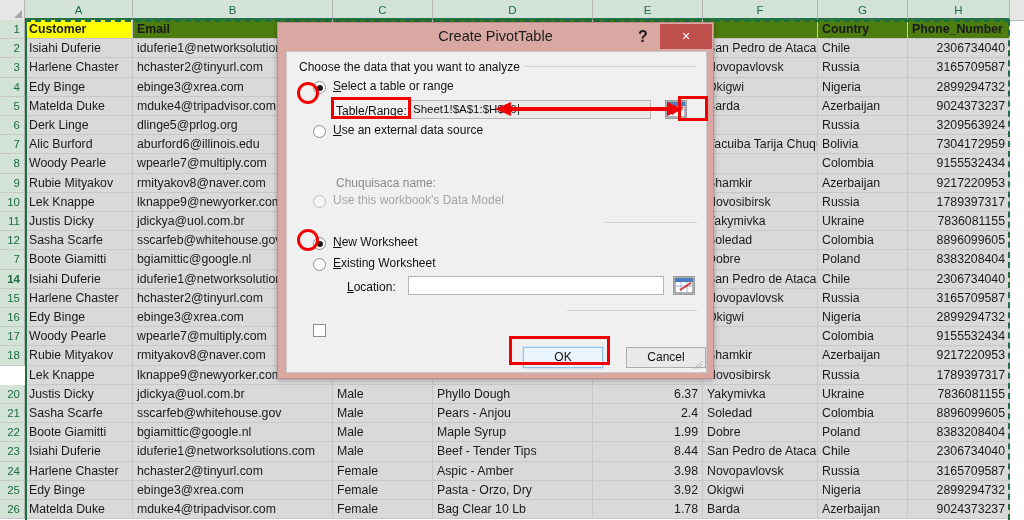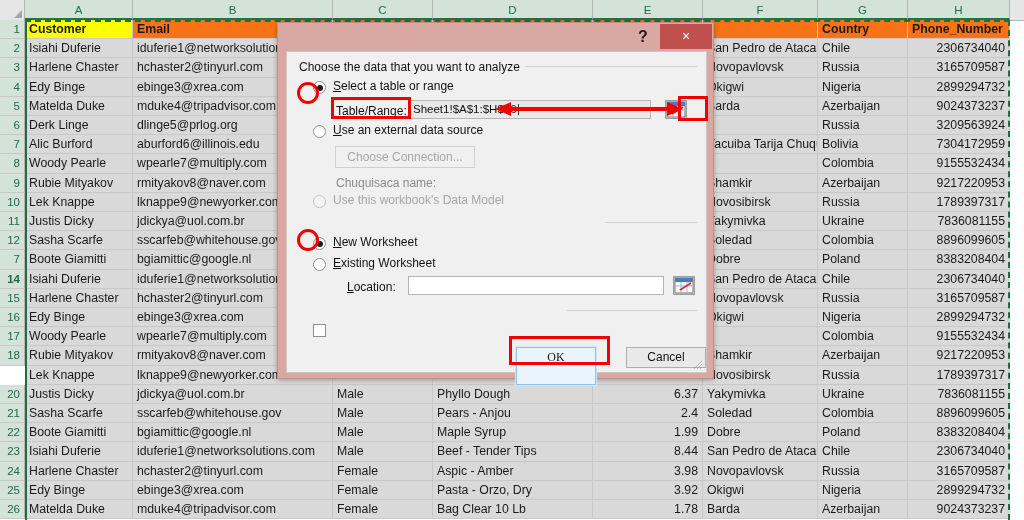--- a/index.html
+++ b/index.html
@@ -27,21 +27,21 @@
   .rowhead{position:absolute;left:0;width:25px;
     background:#e6e6e6;border-right:1px solid #b3b3b3;border-bottom:1px solid #c8c8c8;
     box-sizing:border-box;text-align:right;padding-right:4px;
     font-size:11.5px;color:#2b7a52;}
   .rowhead.sel{background:#d3e3d8;color:#1e6b44;}
 
   .cell{position:absolute;box-sizing:border-box;
     border-right:1px solid #c8c8c8;border-bottom:1px solid #c8c8c8;
     font-size:12.3px;color:#1a1a1a;overflow:hidden;white-space:nowrap;
     padding:0 4px;background:#d9d9d9;}
-  .cell.hdr{background:#f97316;font-weight:bold;}
+  .cell.hdr{background:#4d7c0f;font-weight:bold;}
   .cell.hdr.a{background:#ffff00;}
   .cell.num{text-align:right;}
 
   
   .selband{position:absolute;pointer-events:none;}
   .selband.top{border-top:2px dashed #1d6f42;}
   .selband.left{border-left:2px solid #1d6f42;}
   .selband.right{border-right:2px dashed #1d6f42;}
 
   
@@ -351,20 +351,21 @@
         <div class="cell" style="left: 818px; width: 90px; top: 500px; height: 19.2px; line-height: 18.2px;">Azerbaijan</div>
         <div class="cell num" style="left: 908px; width: 102px; top: 500px; height: 19.2px; line-height: 18.2px;">9024373237</div>
       </div>
 
     <div class="selband left" style="left:25px;top:20px;height:500px;"></div>
     <div class="selband top" style="left:25px;top:20px;width:985px;"></div>
     <div class="selband right" style="left:1008px;top:20px;height:500px;"></div>
   </div>
 
   <div class="dialog">
+    <div class="dlg-title">Create PivotTable</div>
     <div class="dlg-help">?</div>
     <div class="dlg-close">×</div>
 
     <div class="dlg-body">
 
       <div class="grp" style="left:12px;top:8px;">Choose the data that you want to analyze</div>
       <div class="grp-line" style="left:238px;top:14px;width:172px;"></div>
 
       <div class="radio on" style="left:26px;top:29px;"></div>
       <div class="rlabel" style="left:46px;top:27px;"><span class="u">S</span><span>elect a table or range</span></div>
@@ -379,21 +380,20 @@
           <line x1="7" y1="5" x2="7" y2="16" stroke="#9bb7d4"></line>
           <line x1="13" y1="5" x2="13" y2="16" stroke="#9bb7d4"></line>
           <path d="M6 13 L17 6" stroke="#d33" stroke-width="2"></path>
           <path d="M17 6 l-4 0 l4 -0.5 z" fill="#d33"></path>
         </svg>
       </div>
 
       <div class="radio" style="left:26px;top:73px;"></div>
       <div class="rlabel" style="left:46px;top:71px;"><span class="u">U</span><span>se an external data source</span></div>
 
-      <div class="btn disabled" style="left:48px;top:94px;width:140px;height:22px;line-height:20px;">Choose Connection...</div>
       <div class="grp" style="left:49px;top:124px;color:#8a8a8a;">Chuquisaca name:</div>
 
       <div class="radio dis" style="left:26px;top:143px;"></div>
       <div class="rlabel dis" style="left:46px;top:141px;">Use this workbook's Data Model</div>
 
       <div class="grp-line" style="left:318px;top:170px;width:92px;"></div>
 
       <div class="radio on" style="left:26px;top:185px;"></div>
       <div class="rlabel" style="left:46px;top:183px;"><span class="u">N</span><span>ew Worksheet</span></div>
 
@@ -411,21 +411,21 @@
           <line x1="13" y1="5" x2="13" y2="16" stroke="#9bb7d4"></line>
           <path d="M6 13 L17 6" stroke="#d33" stroke-width="2"></path>
           <path d="M17 6 l-4 0 l4 -0.5 z" fill="#d33"></path>
         </svg>
       </div>
 
       <div class="grp-line" style="left:280px;top:258px;width:130px;"></div>
 
       <div class="chk" style="left:26px;top:272px;"></div>
 
-      <div class="btn focus" style="left:229px;top:295px;width:80px;height:38px;line-height:19px;font-family:Liberation Serif, serif;">OK</div>
+      <div class="btn focus" style="left:236px;top:295px;width:80px;height:21px;line-height:19px;">OK</div>
       <div class="btn" style="left:339px;top:295px;width:80px;height:21px;line-height:19px;">Cancel</div>
 
       <svg class="grip" viewBox="0 0 10 10">
         <path d="M9 1 L1 9 M9 4 L4 9 M9 7 L7 9" stroke="#8a8a8a" stroke-width="1"></path>
       </svg>
     </div>
   </div>
 
   <div class="ann-circle" style="left:297px;top:82px;width:22px;height:22px;"></div>
   <div class="ann-rect" style="left:331px;top:97px;width:80px;height:22px;"></div>

